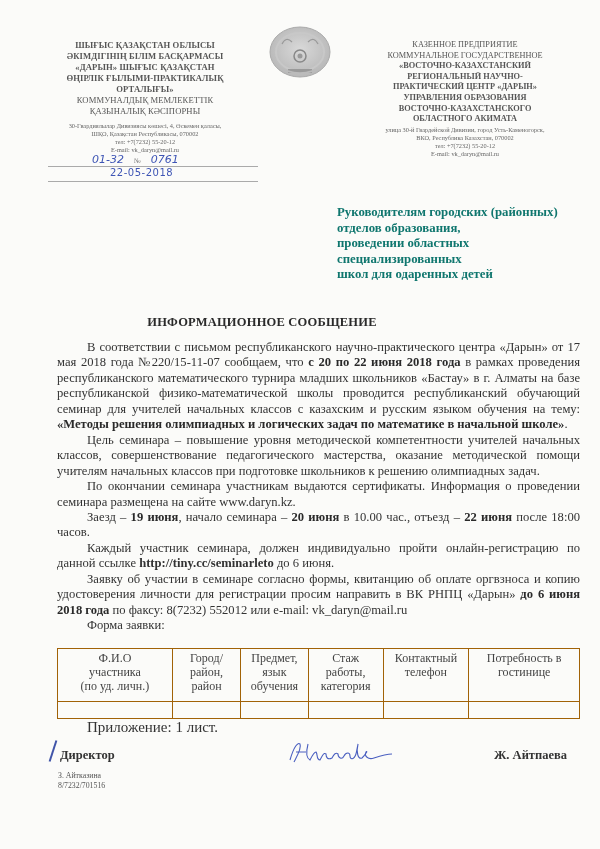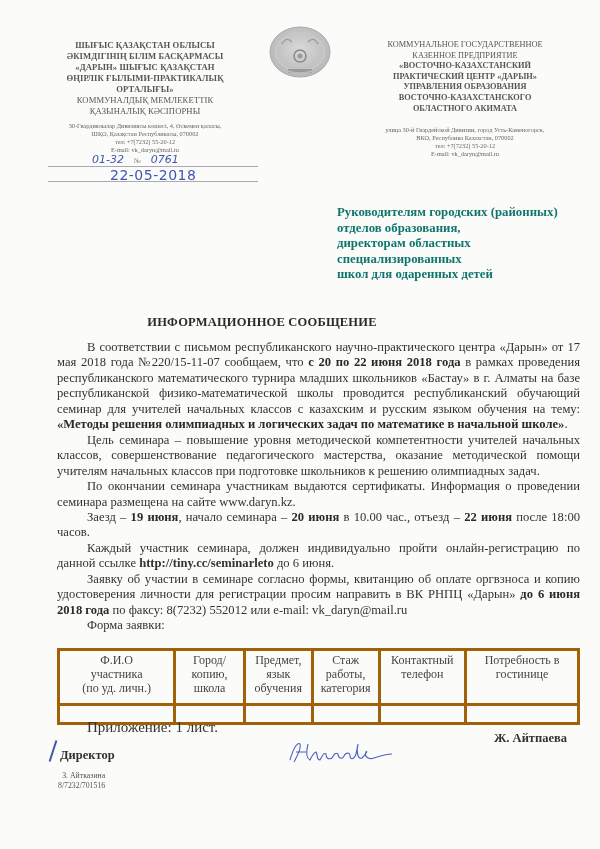--- a/index.html
+++ b/index.html
@@ -35,21 +35,21 @@
 
   
   .reg-line { background: #aaa; height: 1px; }
   .reg-num {
     left: 92px; top: 153px; font-family: "DejaVu Sans", sans-serif;
     font-style: italic; color: #3e55b5; font-size: 11px;
   }
   .reg-num .no { font-style: normal; color: #777; font-size: 7px; margin: 0 10px; font-family: "Liberation Serif", serif;}
   .reg-date {
     left: 110px; top: 167px; font-family: "DejaVu Sans", sans-serif;
-    color: #3e55b5; font-size: 14px; letter-spacing: 0.5px;
+    color: #3e55b5; font-size: 10px; letter-spacing: 0.5px;
   }
 
   
   .addressee {
     left: 337px; top: 205px; font-size: 12.8px; line-height: 15.6px;
     font-weight: bold; color: #0f766e;
   }
 
   
   .title {
@@ -65,44 +65,44 @@
   .body-text p { margin: 0; text-align: justify; text-indent: 30px; }
   .body-text b { color: #2a2a2a; }
   .body-text .link { font-weight: bold; }
 
   
   .form-table {
     left: 57px; top: 648px; width: 523px; border-collapse: collapse;
     font-size: 12px; line-height: 14px; color: #444;
   }
   .form-table th, .form-table td {
-    border: 3px solid #a16207; font-weight: normal; text-align: center;
+    border: 1px solid #a16207; font-weight: normal; text-align: center;
     vertical-align: top; padding: 1px 2px;
   }
   .form-table td { height: 14px; }
 
   .appendix {
     left: 87px; top: 719px; font-size: 15px; color: #333;
   }
 
   .director {
     left: 60px; top: 748px; font-size: 12.5px; font-weight: bold; color: #333;
   }
   .dir-slash {
     left: 52px; top: 740px; width: 2px; height: 22px; background: #4054a8;
     transform: rotate(18deg);
   }
   .signature {
     left: 284px; top: 738px; width: 110px; height: 30px;
   }
   .signer {
-    left: 494px; top: 731px; font-size: 12.5px; font-weight: bold; color: #333;
+    left: 494px; top: 748px; font-size: 12.5px; font-weight: bold; color: #333;
   }
   .executor {
-    left: 58px; top: 771px; font-size: 7.8px; line-height: 10px; color: #555; text-align: right;
+    left: 58px; top: 771px; font-size: 7.8px; line-height: 10px; color: #555;
   }
 </style>
 </head>
 <body>
 
 <div class="abs hdr-left">
   <div>ШЫҒЫС ҚАЗАҚСТАН ОБЛЫСЫ</div>
   <div>ӘКІМДІГІНІҢ БІЛІМ БАСҚАРМАСЫ</div>
   <div>«ДАРЫН» ШЫҒЫС ҚАЗАҚСТАН</div>
   <div>ӨҢІРЛІК ҒЫЛЫМИ-ПРАКТИКАЛЫҚ</div>
@@ -129,23 +129,24 @@
     <ellipse cx="38" cy="30" rx="24" ry="19" fill="none" stroke="#c8c8c8" stroke-width="2"></ellipse>
     <circle cx="38" cy="34" r="6" fill="none" stroke="#888" stroke-width="1.5"></circle>
     <circle cx="38" cy="34" r="2.5" fill="#999"></circle>
     <path d="M20 22 q4 -8 10 -2 M56 22 q-4 -8 -10 -2" stroke="#999" fill="none" stroke-width="1.2"></path>
     <rect x="26" y="47" width="24" height="4" fill="#999"></rect>
     <path d="M14 44 q24 14 48 0" stroke="#bbb" fill="none" stroke-width="1.5"></path>
   </svg>
 </div>
 
 <div class="abs hdr-right">
+  <div class="normal">КАЗЕННОЕ ПРЕДПРИЯТИЕ</div>
   <div class="normal">КОММУНАЛЬНОЕ ГОСУДАРСТВЕННОЕ</div>
-  <div class="normal">КАЗЕННОЕ ПРЕДПРИЯТИЕ</div>
   <div>«ВОСТОЧНО-КАЗАХСТАНСКИЙ</div>
+  <div>РЕГИОНАЛЬНЫЙ НАУЧНО-</div>
   <div>ПРАКТИЧЕСКИЙ ЦЕНТР «ДАРЫН»</div>
   <div>УПРАВЛЕНИЯ ОБРАЗОВАНИЯ</div>
   <div>ВОСТОЧНО-КАЗАХСТАНСКОГО</div>
   <div>ОБЛАСТНОГО АКИМАТА</div>
 </div>
 <div class="abs addr addr-right">
   <div>улица 30-й Гвардейской Дивизии, город Усть-Каменогорск,</div>
   <div>ВКО, Республика Казахстан, 070002</div>
   <div>тел: +7(7232) 55-20-12</div>
   <div>E-mail: vk_daryn@mail.ru</div>
@@ -154,21 +155,21 @@
 <div class="abs reg-num">
   <span>01-32</span><span class="no">№</span><span>0761</span>
 </div>
 <div class="abs reg-line" style="left:48px; top:166px; width:210px;"></div>
 <div class="abs reg-date">22-05-2018</div>
 <div class="abs reg-line" style="left:48px; top:181px; width:210px;"></div>
 
 <div class="abs addressee">
   <div>Руководителям городских (районных)</div>
   <div>отделов образования,</div>
-  <div>директорам областных</div>
+  <div>проведении областных</div>
   <div>специализированных</div>
   <div>школ для одаренных детей</div>
 </div>
 
 <div class="abs title">ИНФОРМАЦИОННОЕ СООБЩЕНИЕ</div>
 
 <div class="abs body-text">
   <p><span>В соответствии с письмом республиканского научно-практического центра «Дарын» от 17 мая 2018 года №220/15-11-07 сообщаем, что </span><b>с 20 по 22 июня 2018 года</b><span> в рамках проведения республиканского математического турнира младших школьников «Бастау» в г. Алматы на базе республиканской физико-математической школы проводится республиканский обучающий семинар для учителей начальных классов с казахским и русским языком обучения на тему: </span><b>«Методы решения олимпиадных и логических задач по математике в начальной школе»</b><span>.</span></p>
   <p>Цель семинара – повышение уровня методической компетентности учителей начальных классов, совершенствование педагогического мастерства, оказание методической помощи учителям начальных классов при подготовке школьников к решению олимпиадных задач.</p>
   <p>По окончании семинара участникам выдаются сертификаты. Информация о проведении семинара размещена на сайте www.daryn.kz.</p>
@@ -183,23 +184,23 @@
     <col style="width:117px">
       <col style="width:70px">
       <col style="width:68px">
       <col style="width:67px">
       <col style="width:87px">
       <col style="width:114px">
   </colgroup>
   <tbody>
       <tr>
     <th style="padding:2px 22px; height:48px;">Ф.И.О участника (по уд. личн.)</th>
-    <th style="padding:2px 10px;">Город/ копию, школа</th>
+    <th style="padding:2px 10px;">Город/ район, район</th>
     <th style="padding:2px 8px;">Предмет, язык обучения</th>
-    <th style="padding:2px 4px;">Стаж работы, категория</th>
+    <th style="padding:2px 12px;">Стаж работы, категория</th>
     <th style="padding:2px 6px;">Контактный телефон</th>
     <th style="padding:2px 8px;">Потребность в гостинице</th>
   </tr>
   <tr>
     <td></td>
     <td></td>
     <td></td>
     <td></td>
     <td></td>
     <td></td>

